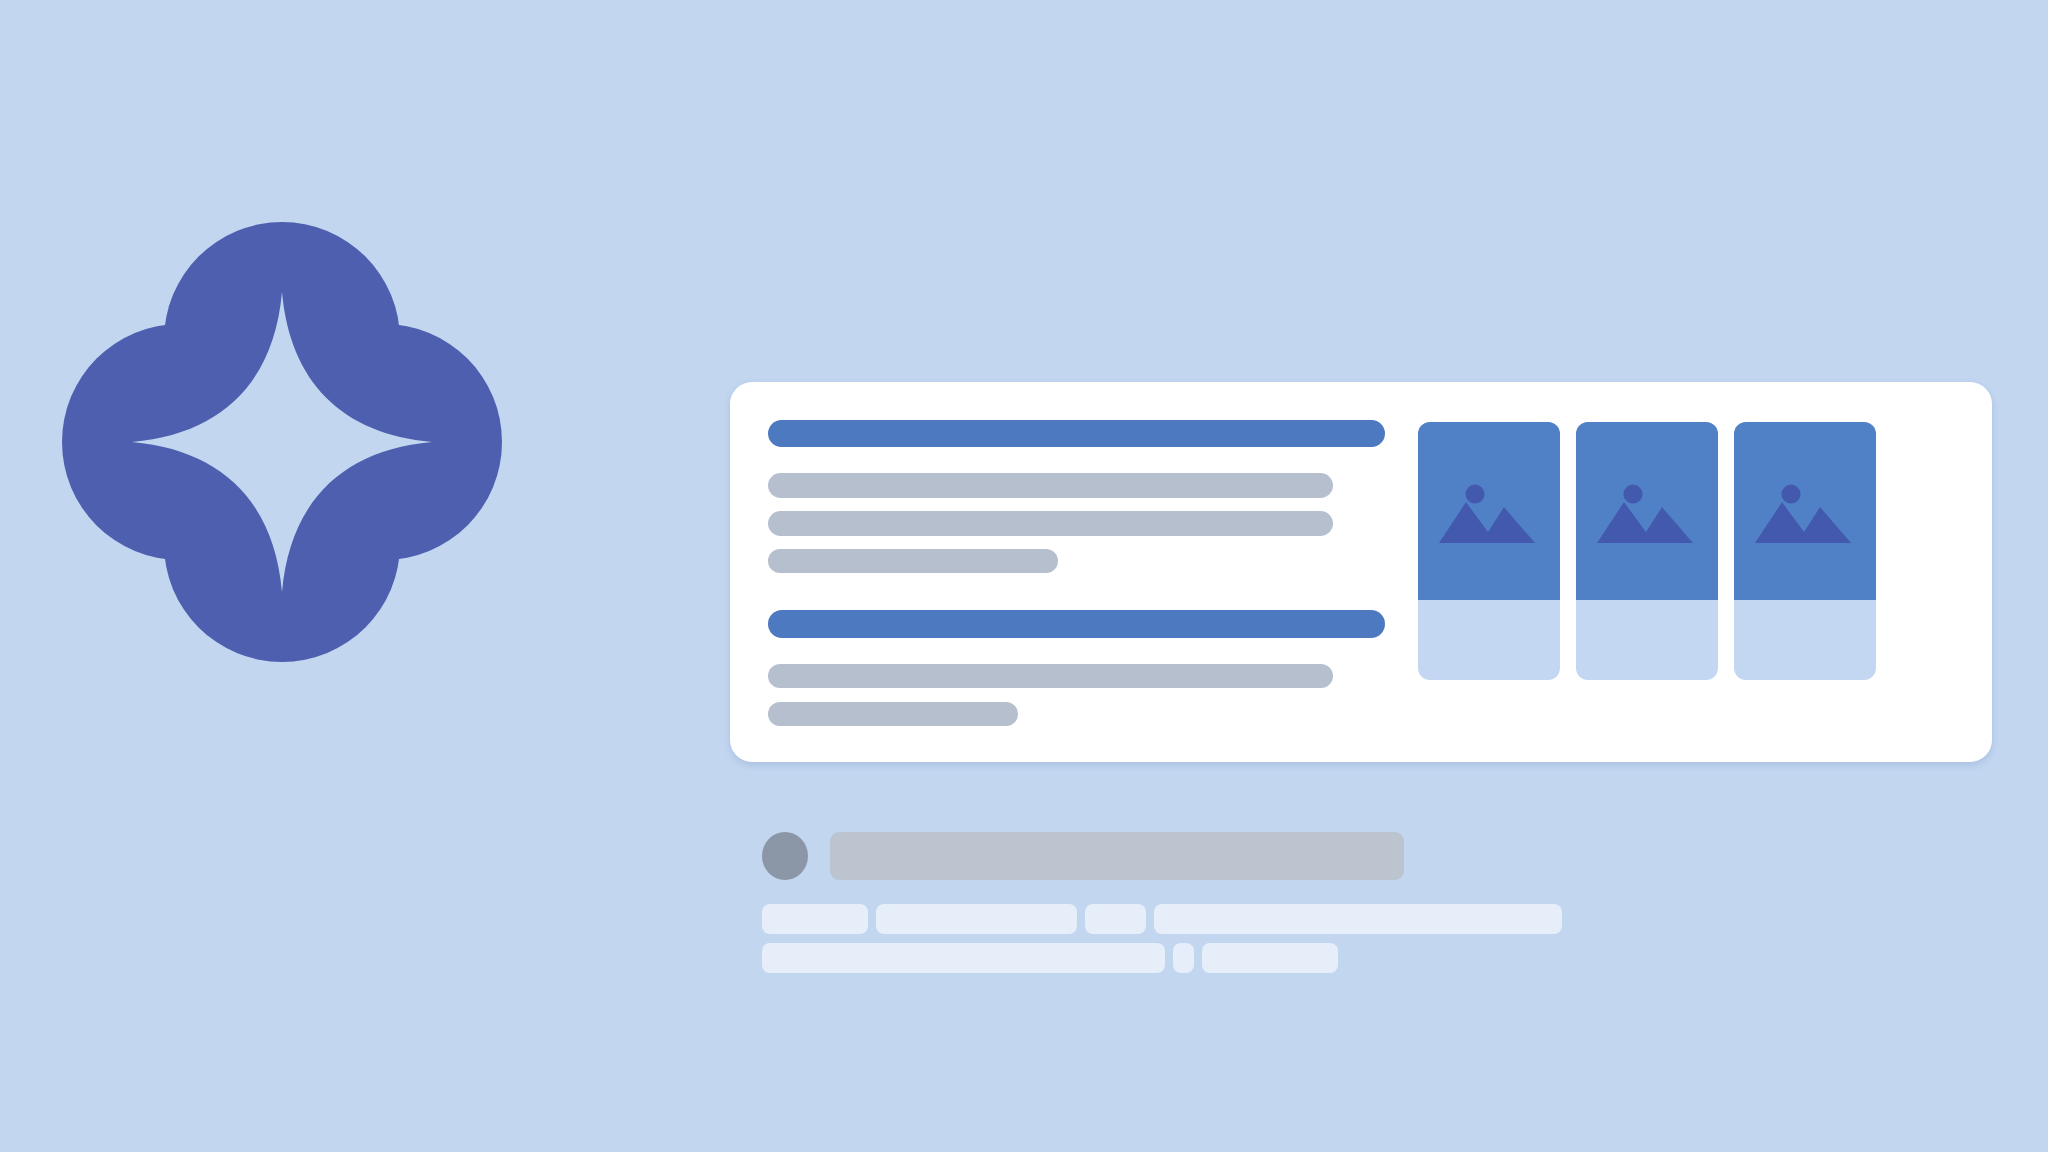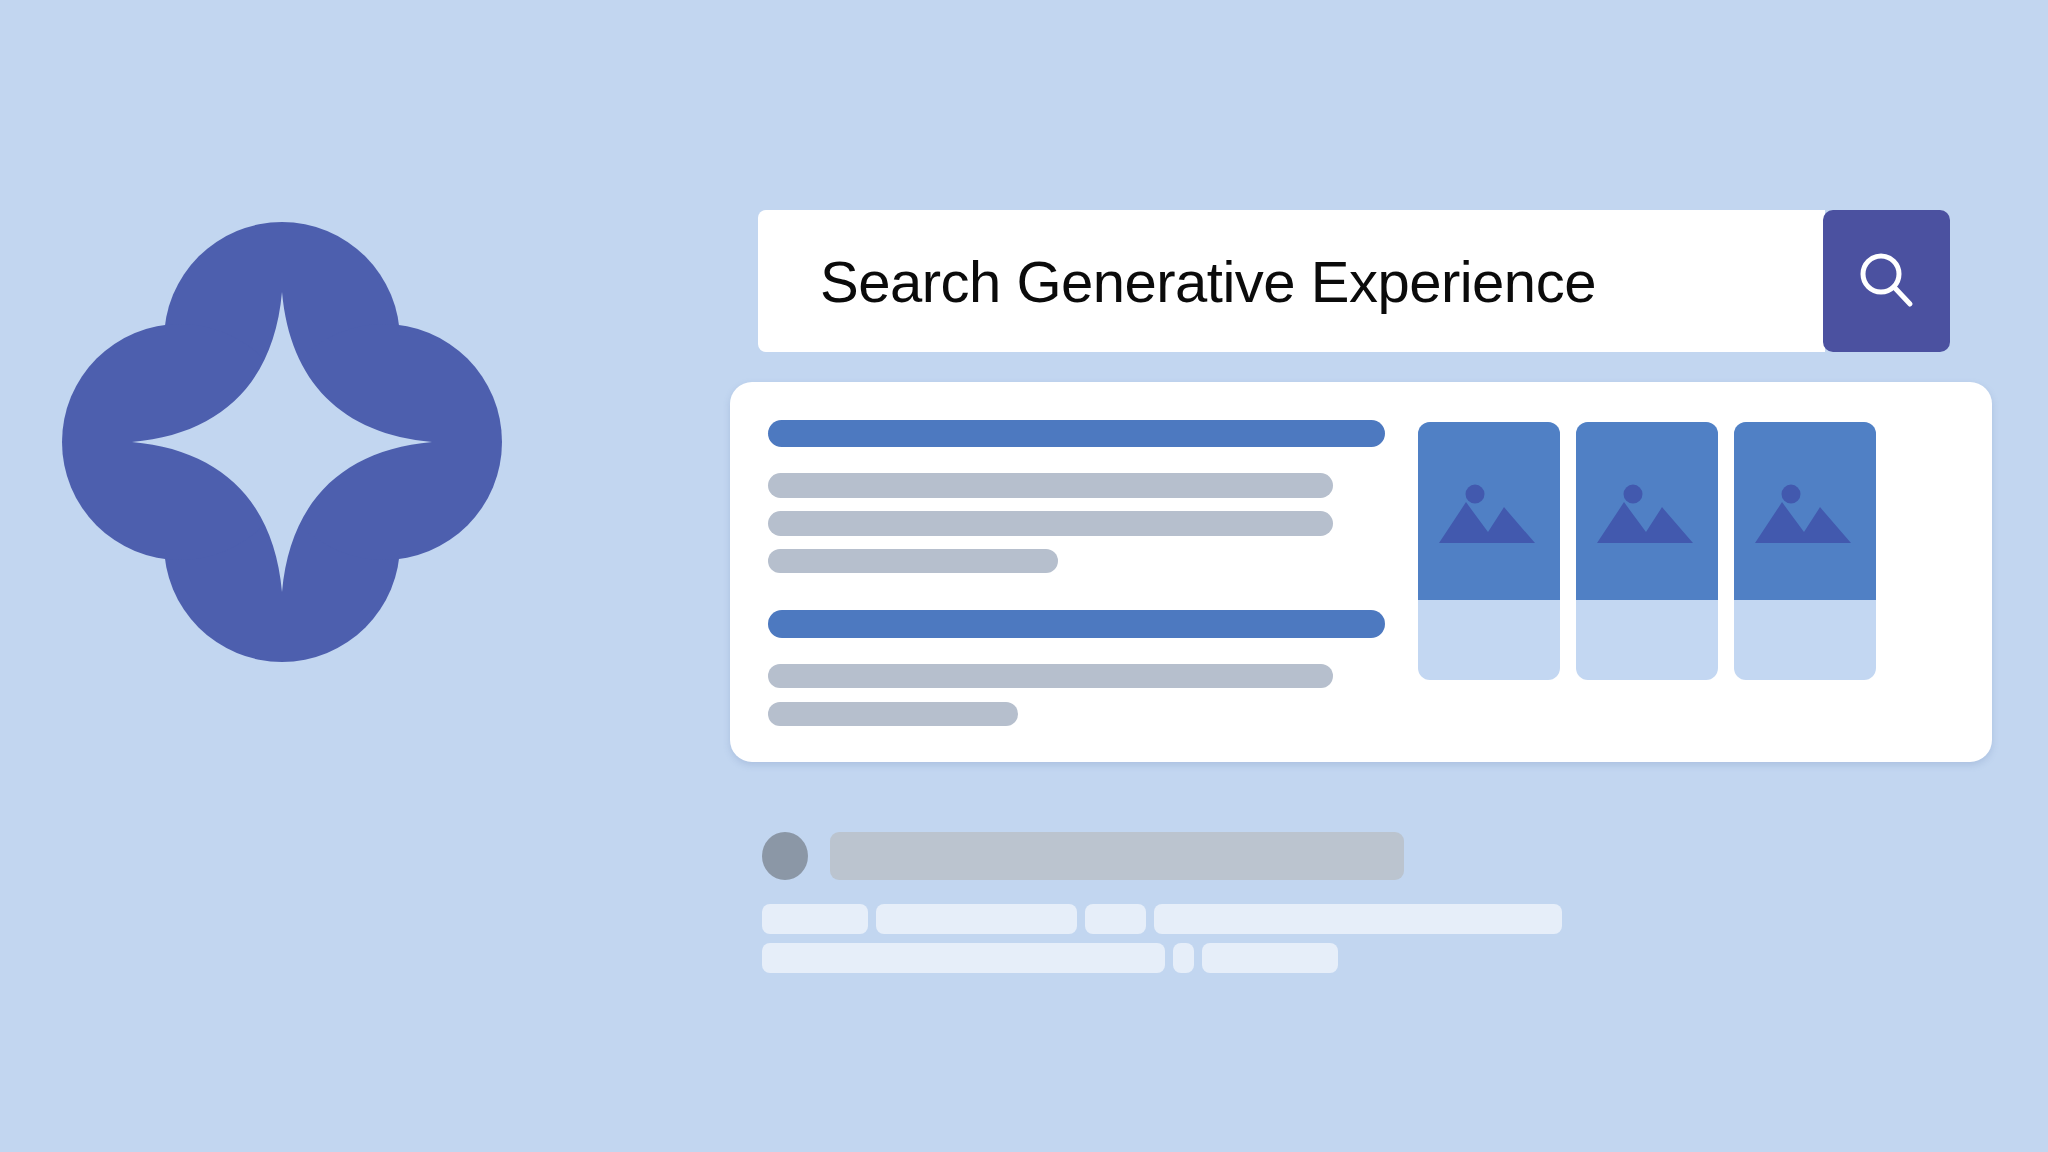--- a/index.html
+++ b/index.html
@@ -190,33 +190,20 @@
       </defs>
       <g mask="url(#starcut)">
         <circle cx="220" cy="118" r="118" fill="#4d5fae"></circle>
         <circle cx="220" cy="322" r="118" fill="#4d5fae"></circle>
         <circle cx="118" cy="220" r="118" fill="#4d5fae"></circle>
         <circle cx="322" cy="220" r="118" fill="#4d5fae"></circle>
       </g>
     </svg>
   </div>
 
-  <div class="searchbar">
-    <div class="search-input-box">
-      <span class="search-text" title="Search Generative Experience">Search Generative Experience</span>
-    </div>
-    <div class="search-button" aria-label="Search">
-      <span>
-        <svg width="74" height="74" viewBox="0 0 74 74" xmlns="http://www.w3.org/2000/svg">
-          <circle cx="31" cy="30" r="18" fill="none" stroke="#ffffff" stroke-width="5"></circle>
-          <line x1="44" y1="43" x2="60" y2="60" stroke="#ffffff" stroke-width="5" stroke-linecap="round"></line>
-        </svg>
-      </span>
-    </div>
-  </div>
 
   <div class="result-card">
 
     <div class="card-left">
 
       <div class="sk-title" style="width:617px"></div>
       <div class="gap-a"></div>
       <div class="sk-line" style="width:565px"></div>
       <div class="gap-b"></div>
       <div class="sk-line" style="width:565px"></div>

